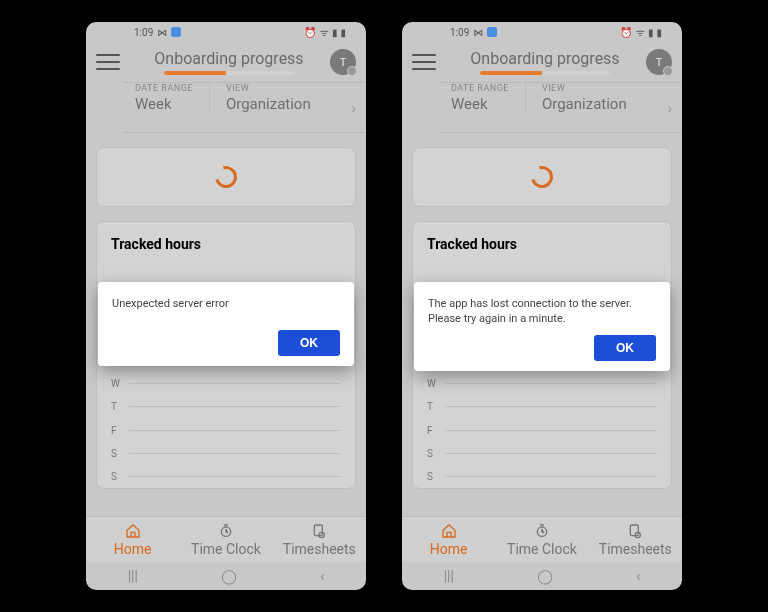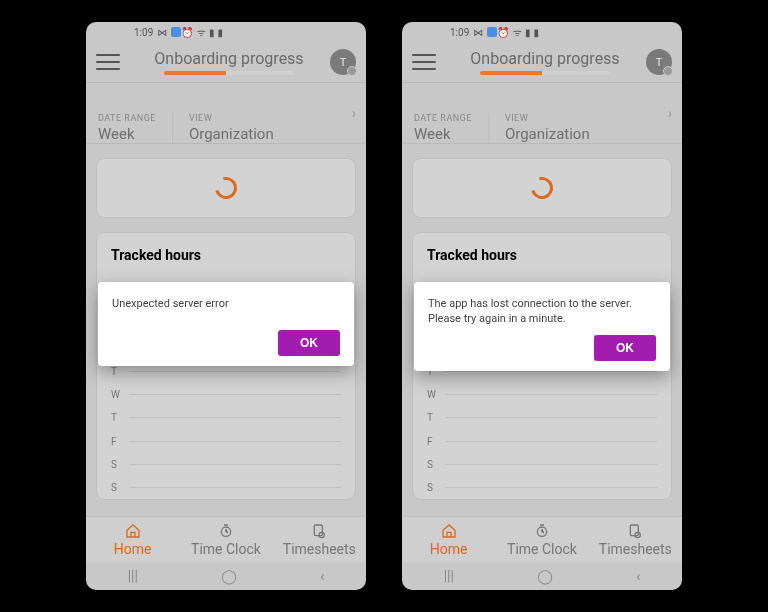--- a/index.html
+++ b/index.html
@@ -22,21 +22,21 @@
     overflow: hidden;
     position: relative;
     display: flex;
     flex-direction: column;
   }
   
   .status-bar {
     height: 20px;
     display: flex;
     align-items: center;
-    justify-content: flex-start;
+    justify-content: space-between;
     padding: 0 20px 0 48px;
     font-size: 10px;
     color: #555;
   }
   .status-left { display:flex; align-items:center; gap:4px; color:#555;}
   .status-left .icon-sq { width:10px;height:10px;background:#4a90e2;border-radius:2px;display:inline-block;}
   .status-right { display:flex; align-items:center; gap:3px;}
   
   .header {
     height: 40px;
@@ -55,22 +55,22 @@
   .onb-bar { width:130px; height:4px; background:#d0d0d0; border-radius:2px; margin-top:3px; overflow:hidden;}
   .onb-fill { height:100%; background:#e77b2e; width:48%; }
   .avatar {
     width:26px;height:26px;border-radius:50%;background:#7a7a7a;
     display:flex;align-items:center;justify-content:center;
     color:#e9e9e9;font-size:11px;position:relative;
   }
   .avatar::after{content:"";position:absolute;right:-1px;bottom:-1px;width:8px;height:8px;border-radius:50%;background:#999;border:1px solid #c8c8c8;}
   
   .filters {
-    height:62px; display:flex; align-items:flex-end; border-top:1px solid #b9b9b9; border-bottom:1px solid #b9b9b9;
-    padding: 0 12px; position:relative;
+    height:51px; display:flex; align-items:flex-start; border-top:1px solid #b9b9b9; border-bottom:1px solid #b9b9b9;
+    padding: 0 12px; position:relative;margin-left:37px;
   }
   .filter-col { display:flex; flex-direction:column; }
   .filter-col .lbl { font-size:9px; color:#888; letter-spacing:0.5px;}
   .filter-col .val { font-size:15px; color:#6f6f6f; margin-top:2px;}
   .filters .sep { width:1px; height:30px; background:#bcbcbc; margin:0 16px;}
   .chev-right { position:absolute; right:10px; top:50%; transform:translateY(-50%); color:#999; font-size:14px;}
   
   .card {
     margin: 14px 10px 0;
     background:#d3d3d3;
@@ -105,21 +105,21 @@
     top:260px;
     background:#fff;
     border-radius:4px;
     box-shadow:0 6px 18px rgba(0,0,0,0.35);
     padding:14px 14px 10px;
     z-index:10;
   }
   .dialog .msg { font-size:11px; color:#444; line-height:1.4; min-height:26px;}
   .dialog .btn-row { display:flex; justify-content:flex-end; margin-top:8px;}
   .ok-btn {
-    background:#a21caf; color:#fff; border:none;
+    background:#1d4ed8; color:#fff; border:none;
     font-size:12px; font-weight:700;
     padding:6px 22px; border-radius:3px;
   }
   
   .tabs {
     margin-top:auto;
     height:46px;
     display:flex;
     border-top:1px solid #bcbcbc;
     background:#cfcfcf;

